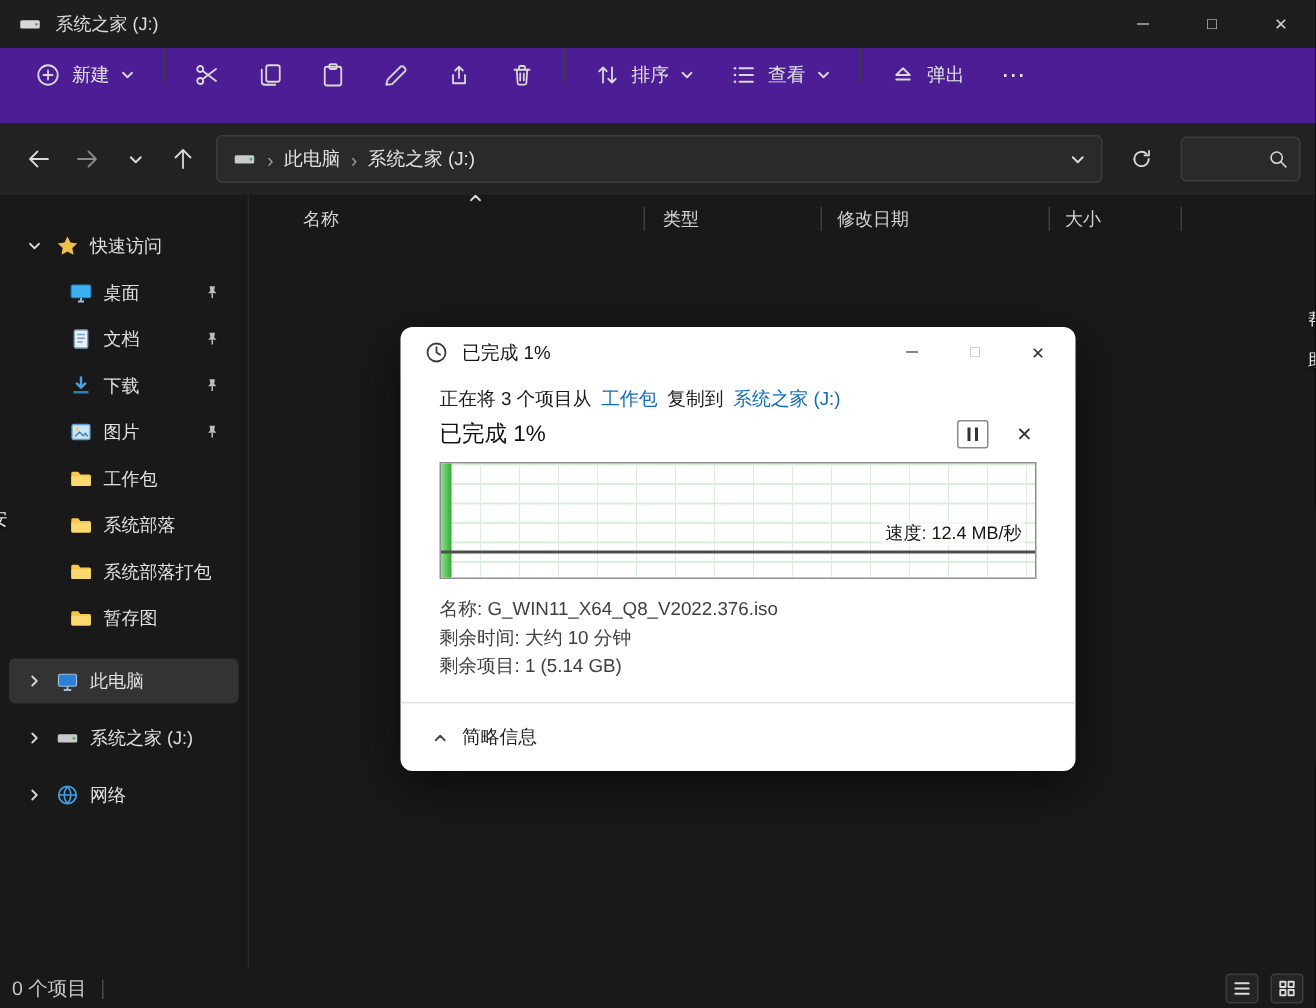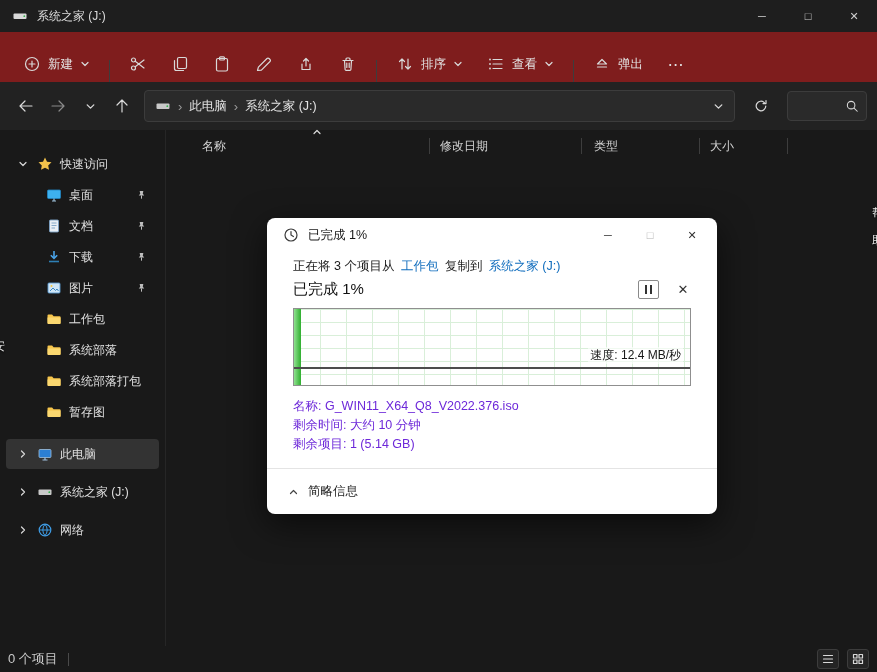--- a/index.html
+++ b/index.html
@@ -8,21 +8,21 @@
 
   .window { position:relative; width:877px; height:672px; background:#191919; color:#e6e6e6; overflow:hidden; }
 
   
   .titlebar { height:32px; background:#1e1e1e; display:flex; align-items:center; padding-left:12px; gap:9px; }
   .titlebar .apptitle { font-size:12px; color:#dcdcdc; }
   .wctrls { margin-left:auto; display:flex; height:32px; }
   .wctrl { width:46px; display:flex; align-items:center; justify-content:center; font-size:11px; color:#cfcfcf; cursor:default; }
 
   
-  .toolbar { height:50px; background:#7f1d1d; display:flex; align-items:flex-end; padding:0 12px; gap:2px; }
+  .toolbar { height:50px; background:#4c1d95; display:flex; align-items:flex-start; padding:0 12px; gap:2px; }
   .tbtn { display:flex; align-items:center; gap:7px; padding:0 11px; height:36px; border-radius:4px; font-size:12.5px; color:#e3e3e3; }
   .tbtn.icononly { padding:0; width:40px; justify-content:center; }
   .tsep { width:1px; height:22px; background:#3d3d3d; margin:0 6px; }
   svg.ic { display:block; }
   svg.ic .st { stroke:#d9d9d9; fill:none; stroke-width:1.2; stroke-linecap:round; stroke-linejoin:round; }
   svg.ic .fl { fill:#d9d9d9; stroke:none; }
   .more { font-size:16px; letter-spacing:1px; color:#e3e3e3; }
 
   
   .addrrow { height:48px; background:#222222; display:flex; align-items:center; padding:0 10px; }
@@ -77,21 +77,21 @@
   .percent { font-size:15px; color:#111; }
   .pausebtn { margin-left:auto; margin-right:16px; width:21px; height:19px; border:1px solid #8a8a8a; border-radius:2px; display:flex; align-items:center; justify-content:center; gap:2.5px; background:#fff; }
   .pausebtn i { display:block; width:2.5px; height:9px; background:#333; }
   .cancelbtn { font-size:13px; color:#333; width:16px; text-align:center; }
   .chart { position:relative; margin-top:9px; height:78px; border:1px solid #8f8f8f; background-color:#fff;
            background-image:linear-gradient(to right,#d9efd9 1px,transparent 1px),linear-gradient(to bottom,#d9efd9 1px,transparent 1px);
            background-size:26px 100%,100% 13px; }
   .chartbar { position:absolute; left:0; top:0; bottom:0; width:7px; background:linear-gradient(to right,#8fe08f,#2fae2f); }
   .chartline { position:absolute; left:0; right:0; bottom:16px; height:2px; background:#4d4d4d; }
   .chartspeed { position:absolute; right:7px; bottom:21px; font-size:12px; color:#161616; background:rgba(255,255,255,.6); padding:0 2px; }
-  .details { margin-top:11px; font-size:12.5px; color:#6d28d9; line-height:19px; }
+  .details { margin-top:11px; font-size:12.5px; color:#404040; line-height:19px; }
   .dlg-footer { height:46px; border-top:1px solid #e4e4e4; display:flex; align-items:center; padding:0 21px; gap:9px; font-size:12.5px; color:#1e1e1e; }
 
   
   .edge { position:absolute; font-size:12px; color:#eaeaea; text-shadow:0 1px 2px #000; pointer-events:none; }
   .edge.l { left:-7px; }
   .edge.r { right:-7px; }
 </style>
 </head>
 <body>
 
@@ -386,22 +386,22 @@
         <span class="slabel">网络</span>
       </div>
     </div>
 
     <div class="main">
       <div class="headerrow">
         <svg class="ic sortcaret" width="10" height="8" viewBox="0 0 10 8">
             <path class="st" d="M2 5.5l3-3 3 3"></path>
           </svg>
         <div class="col c-name">名称</div>
+        <div class="col c-type">类型</div>
         <div class="col c-date">修改日期</div>
-        <div class="col c-type">类型</div>
         <div class="col c-size">大小</div>
       </div>
     </div>
   </div>
 
   <div class="statusbar">
     <span>0 个项目</span>
     <div class="statsep"></div>
     <div class="viewtoggles">
       <div class="vtbtn">

